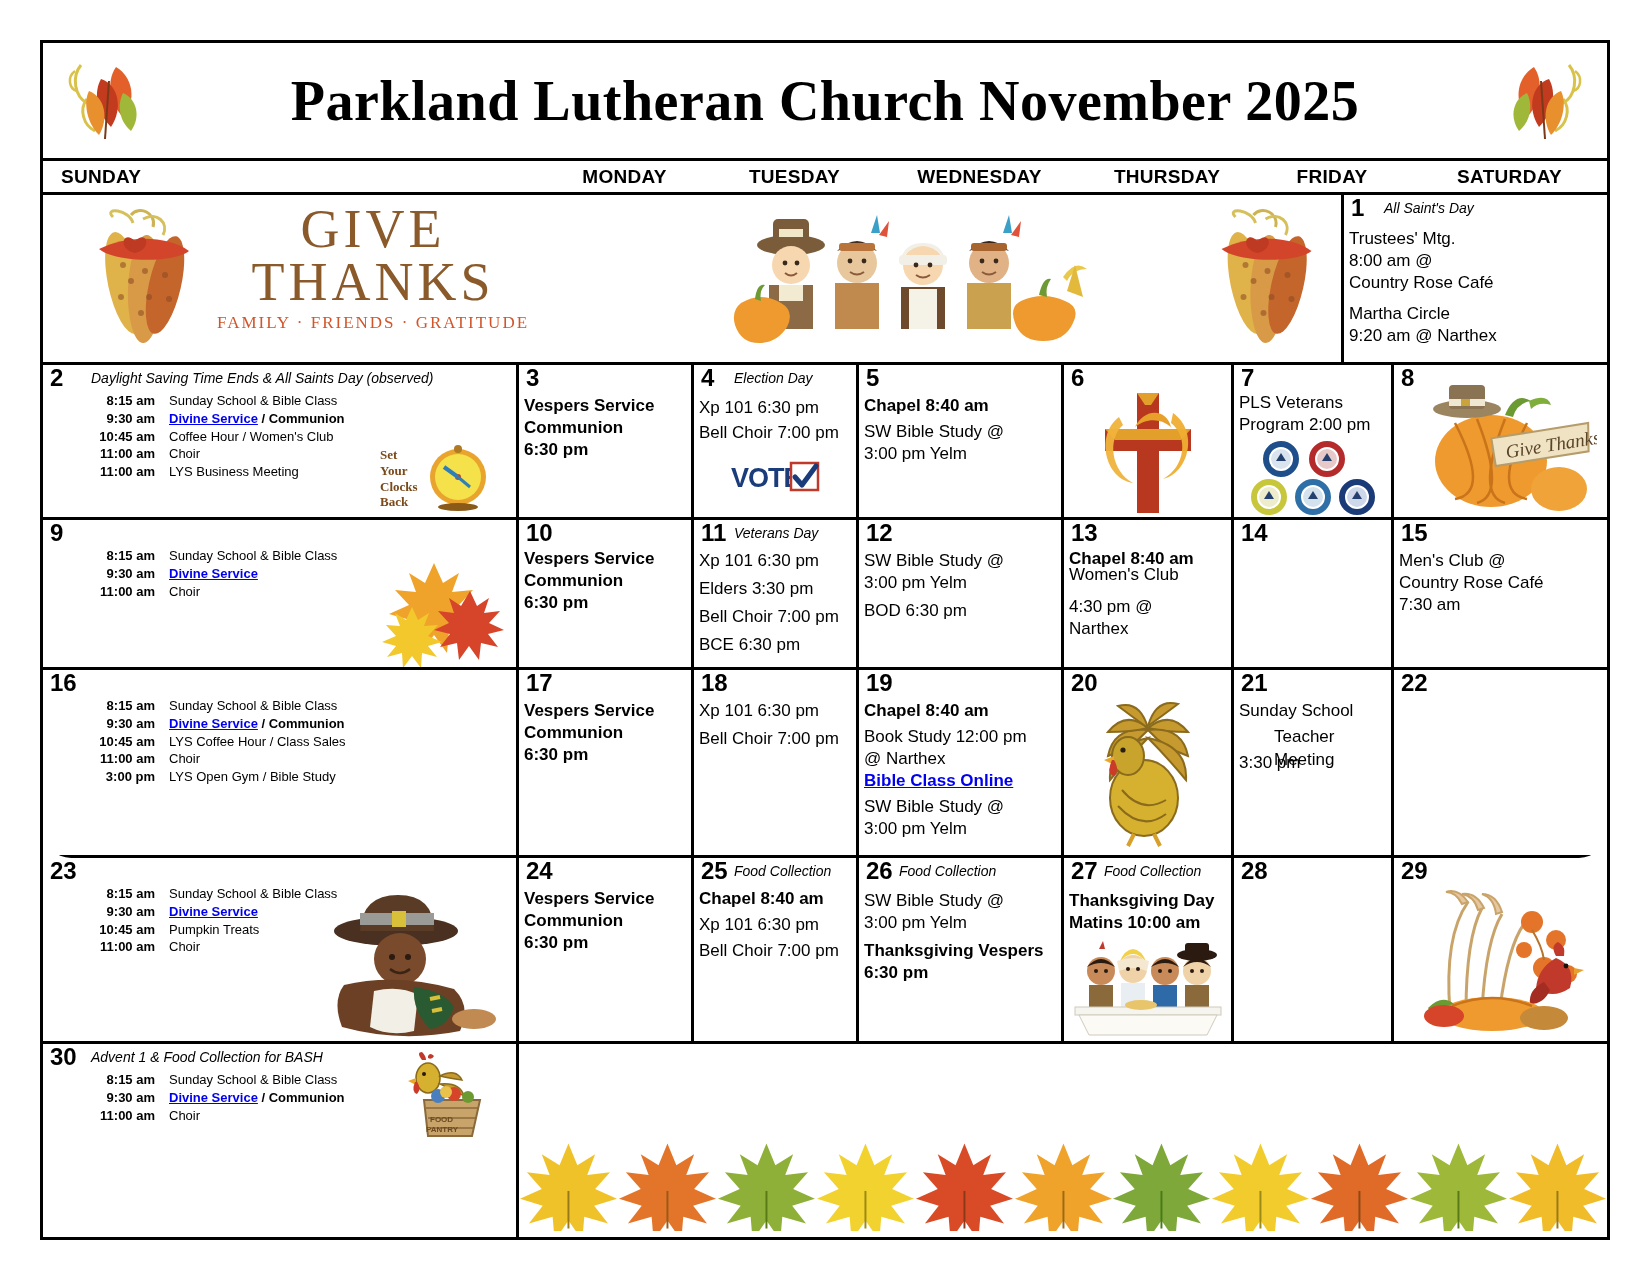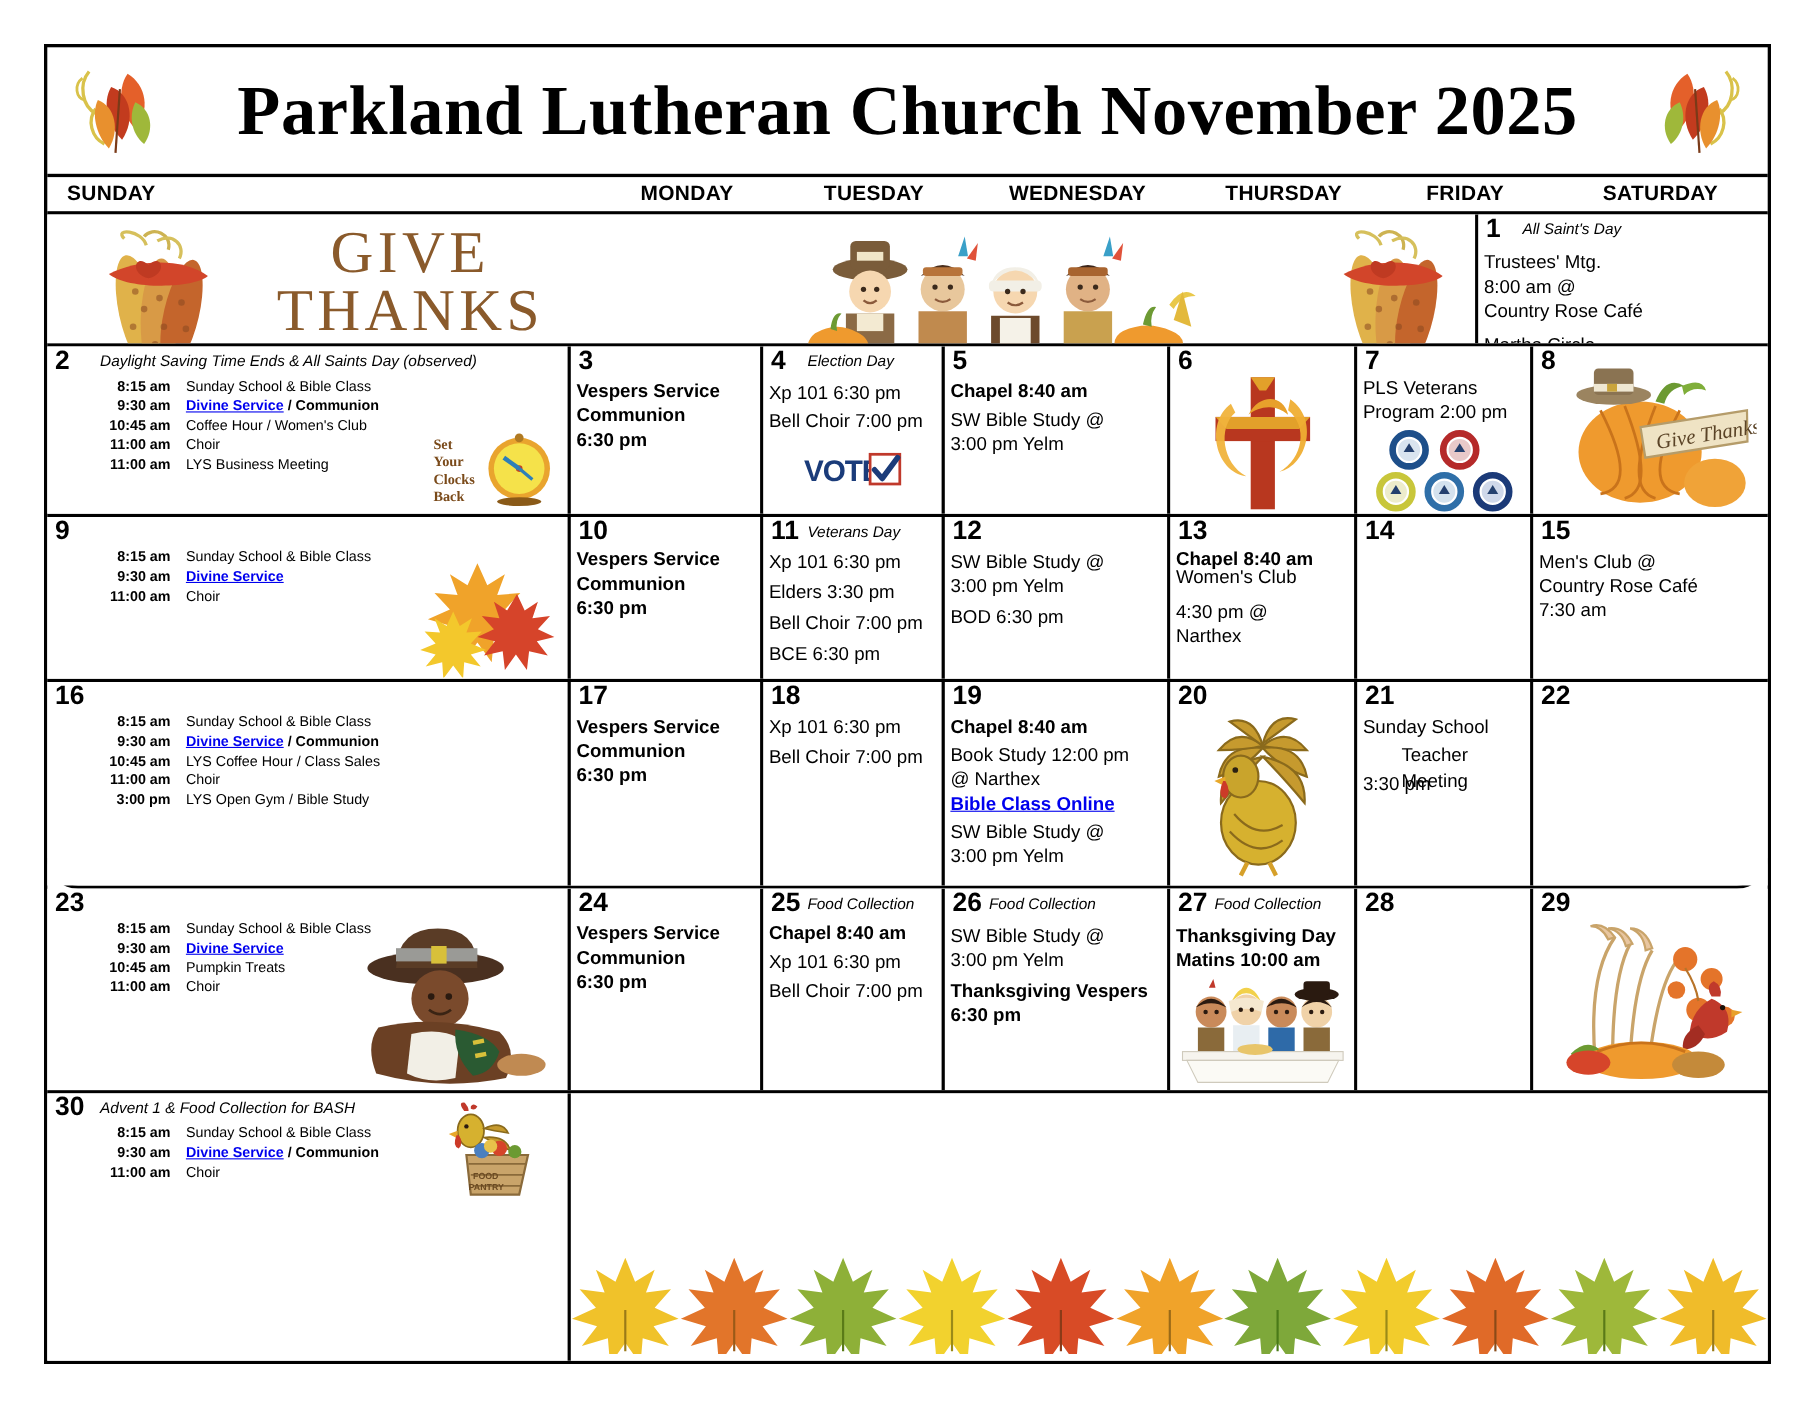--- a/index.html
+++ b/index.html
@@ -6,21 +6,21 @@
   body{width:1650px;height:1275px;font-family:"Liberation Sans",sans-serif;overflow:hidden;}
 
   .page{position:relative;width:1650px;height:1275px;box-sizing:border-box;padding:40px 40px 35px 40px;}
 
   .cal{position:relative;width:100%;height:100%;border:3px solid #000;box-sizing:border-box;
        display:flex;flex-direction:column;background:#fff;}
 
   
   .titlebar{position:relative;height:118px;border-bottom:3px solid #000;box-sizing:border-box;
             display:flex;align-items:center;justify-content:center;overflow:hidden;}
-  .title-text{font-family:"Liberation Serif",serif;font-size:64px;font-weight:700;letter-spacing:.5px;
+  .title-text{font-family:"Liberation Serif",serif;font-size:56px;font-weight:700;letter-spacing:.5px;
               white-space:nowrap;color:#000;}
   .leafdeco{position:absolute;top:4px;width:110px;height:108px;}
   .leafdeco.left{left:18px;}
   .leafdeco.right{right:18px;}
 
   
   .dowrow{display:flex;height:34px;border-bottom:3px solid #000;box-sizing:border-box;}
   .dow{font-size:19px;font-weight:700;font-family:"Liberation Sans",sans-serif;
        display:flex;align-items:center;color:#000;letter-spacing:.3px;}
   .dow.sun{flex:0 0 476px;justify-content:flex-start;padding-left:18px;}
@@ -28,21 +28,21 @@
   .dow.tue{flex:0 0 165px;justify-content:center;}
   .dow.wed{flex:0 0 205px;justify-content:center;}
   .dow.thu{flex:0 0 170px;justify-content:center;}
   .dow.fri{flex:0 0 160px;justify-content:center;}
   .dow.sat{flex:1 1 auto;justify-content:center;}
 
   
   .weeks{flex:1 1 auto;display:flex;flex-direction:column;}
   .week{display:flex;border-bottom:3px solid #000;box-sizing:border-box;min-height:0;}
   .week:last-child{border-bottom:none;}
-  .w0{height:120px;}
+  .w0{height:170px;}
   .w1{height:155px;}
   .w2{height:150px;}
   .w3{height:188px;border-radius:28px;}
   .w4{height:186px;}
   .w5{flex:1 1 auto;}
 
   .cell{position:relative;border-right:3px solid #000;box-sizing:border-box;overflow:hidden;background:#fff;}
   .cell:last-child{border-right:none;}
   .c-sun{flex:0 0 476px;}
   .c-mon{flex:0 0 175px;}
@@ -270,21 +270,21 @@
           </div>
           <div class="srow">
             <span class="stime">11:00 am</span>
             <span class="sdesc">Choir</span>
           </div>
           <div class="srow">
             <span class="stime">11:00 am</span>
             <span class="sdesc">LYS Business Meeting</span>
           </div>
         </div>
-        <div class="art" style="right:6px;bottom:2px;">
+        <div class="art" style="right:20px;bottom:2px;">
           <svg width="118" height="68" viewBox="0 0 118 68">
             <text x="2" y="16" font-family="Liberation Serif, serif" font-size="13" font-weight="700" fill="#7a4a1a">Set</text>
             <text x="2" y="32" font-family="Liberation Serif, serif" font-size="13" font-weight="700" fill="#7a4a1a">Your</text>
             <text x="2" y="48" font-family="Liberation Serif, serif" font-size="13" font-weight="700" fill="#7a4a1a">Clocks</text>
             <text x="2" y="63" font-family="Liberation Serif, serif" font-size="13" font-weight="700" fill="#7a4a1a">Back</text>
             <circle cx="80" cy="34" r="28" fill="#e9a42e"></circle>
             <circle cx="80" cy="34" r="23" fill="#f5e24a"></circle>
             <circle cx="80" cy="34" r="3" fill="#c8401f"></circle>
             <line x1="80" y1="34" x2="66" y2="24" stroke="#2e7fb8" stroke-width="4"></line>
             <line x1="80" y1="34" x2="92" y2="44" stroke="#2e7fb8" stroke-width="3"></line>

